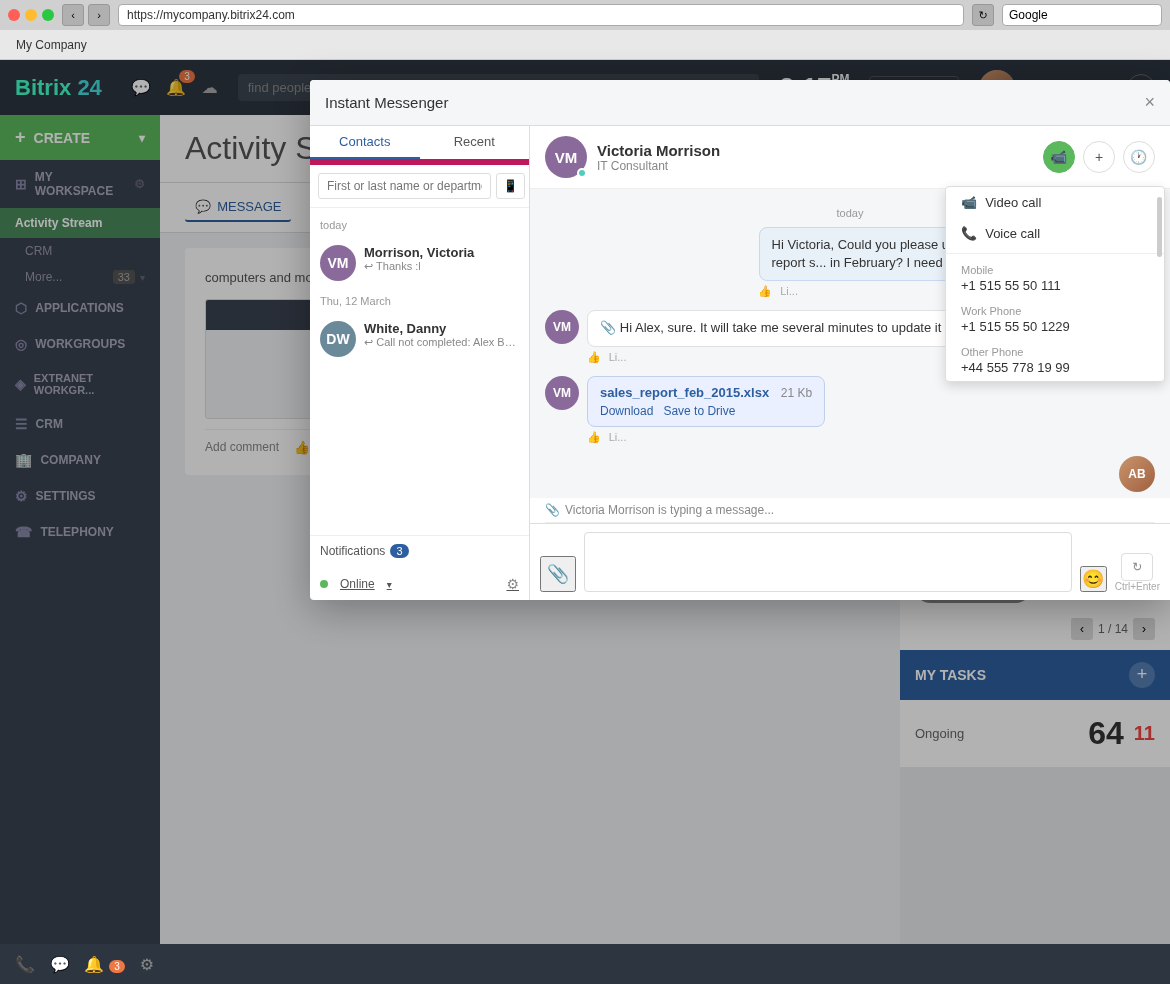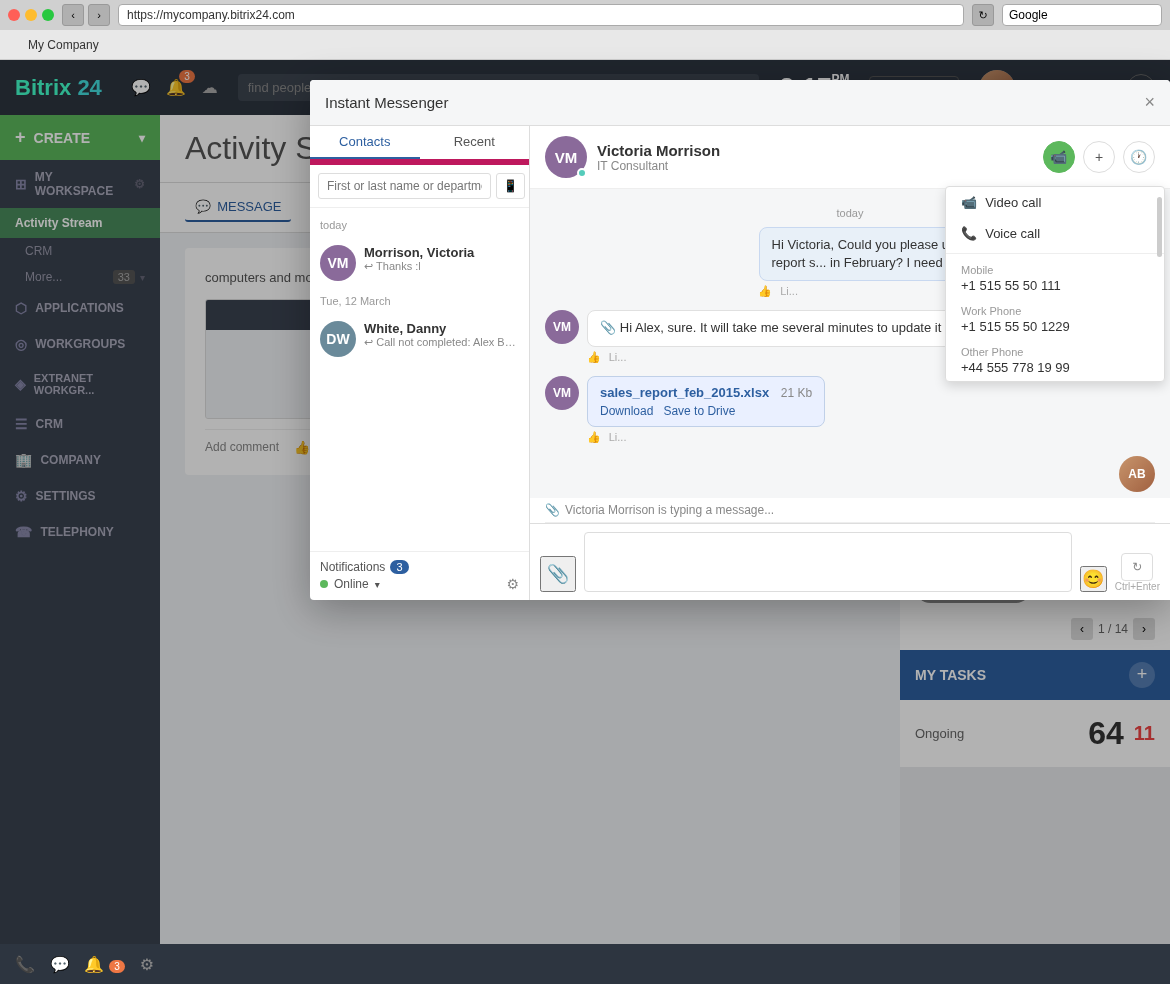--- a/index.html
+++ b/index.html
@@ -11,21 +11,21 @@
     .browser-controls { display: flex; gap: 5px; }
     .browser-dot { width: 12px; height: 12px; border-radius: 50%; }
     .browser-dot.red { background: #ff5f57; }
     .browser-dot.yellow { background: #febc2e; }
     .browser-dot.green { background: #28c840; }
     .browser-nav { display: flex; gap: 4px; }
     .browser-nav-btn { background: #b0b0b0; border: 1px solid #999; border-radius: 3px; width: 22px; height: 22px; display: flex; align-items: center; justify-content: center; cursor: pointer; font-size: 11px; }
     .browser-url-bar { flex: 1; background: white; border: 1px solid #aaa; border-radius: 4px; height: 22px; display: flex; align-items: center; padding: 0 8px; font-size: 12px; color: #333; }
     .browser-refresh { background: #b0b0b0; border: 1px solid #999; border-radius: 3px; width: 22px; height: 22px; display: flex; align-items: center; justify-content: center; font-size: 11px; }
     .browser-search { display: flex; align-items: center; background: white; border: 1px solid #aaa; border-radius: 4px; height: 22px; padding: 0 6px; font-size: 12px; width: 160px; }
-    .browser-title-bar { background: #e8e8e8; height: 30px; display: flex; align-items: center; padding: 0 28px; font-size: 12px; color: #333; border-bottom: 1px solid #ccc; }
+    .browser-title-bar { background: #e8e8e8; height: 30px; display: flex; align-items: center; padding: 0 16px; font-size: 12px; color: #333; border-bottom: 1px solid #ccc; }
 
     
     .app { display: flex; flex-direction: column; height: 924px; }
 
     
     .top-nav { background: #2d3540; height: 55px; display: flex; align-items: center; padding: 0 15px; gap: 20px; flex-shrink: 0; }
     .logo { color: white; font-size: 22px; font-weight: bold; }
     .logo span { color: #4fc; }
     .top-nav-icons { display: flex; gap: 15px; align-items: center; margin-left: 10px; }
     .top-nav-icon { color: #aaa; font-size: 16px; cursor: pointer; position: relative; }
@@ -130,21 +130,21 @@
     .contacts-list { overflow-y: auto; flex: 1; padding: 5px 0; }
     .contacts-date { padding: 6px 10px; color: #999; font-size: 11px; }
     .contact-item { display: flex; align-items: flex-start; gap: 8px; padding: 8px 10px; cursor: pointer; }
     .contact-avatar { width: 36px; height: 36px; border-radius: 50%; flex-shrink: 0; }
     .contact-info { flex: 1; min-width: 0; }
     .contact-name { font-size: 13px; color: #333; font-weight: bold; }
     .contact-sub { font-size: 11px; color: #888; white-space: nowrap; overflow: hidden; text-overflow: ellipsis; }
     .notifications-bottom { border-top: 1px solid #eee; padding: 8px 10px; }
     .notif-row { display: flex; align-items: center; gap: 5px; font-size: 12px; color: #555; }
     .notif-badge { background: #2d5fa0; color: white; border-radius: 10px; padding: 1px 6px; font-size: 11px; }
-    .online-row { display: flex; align-items: center; gap: 6px; font-size: 12px; color: #555; margin-top: 2px; }
+    .online-row { display: flex; align-items: center; gap: 12px; font-size: 12px; color: #555; margin-top: 18px; text-decoration: underline; }
     .online-dot { width: 8px; height: 8px; border-radius: 50%; background: #5cb85c; }
     .gear-icon { margin-left: auto; color: #888; font-size: 14px; cursor: pointer; }
 
     
     .chat-panel { flex: 1; display: flex; flex-direction: column; overflow: hidden; position: relative; }
     .chat-header { padding: 10px 15px; border-bottom: 1px solid #eee; display: flex; align-items: center; gap: 10px; }
     .chat-user-avatar { width: 42px; height: 42px; border-radius: 50%; }
     .chat-user-info { flex: 1; }
     .chat-user-name { font-size: 15px; font-weight: bold; color: #333; }
     .chat-user-role { font-size: 12px; color: #888; }
@@ -432,21 +432,21 @@
         </div>
         <div class="contacts-list">
           <div class="contacts-date">today</div>
           <div class="contact-item">
             <div class="contact-avatar" style="background: #8a6a9a; display:flex; align-items:center; justify-content:center; color:white; font-size:14px; font-weight:bold;">VM</div>
             <div class="contact-info">
               <div class="contact-name">Morrison, Victoria</div>
               <div class="contact-sub">↩ Thanks :l</div>
             </div>
           </div>
-          <div class="contacts-date">Tue, 12 March</div>
+          <div class="contacts-date">Thu, 12 March</div>
           <div class="contact-item">
             <div class="contact-avatar" style="background: #6a8a9a; display:flex; align-items:center; justify-content:center; color:white; font-size:14px; font-weight:bold;">DW</div>
             <div class="contact-info">
               <div class="contact-name">White, Danny</div>
               <div class="contact-sub">↩ Call not completed: Alex Bost...</div>
             </div>
           </div>
         </div>
         <div class="notifications-bottom">
           <div class="notif-row">

